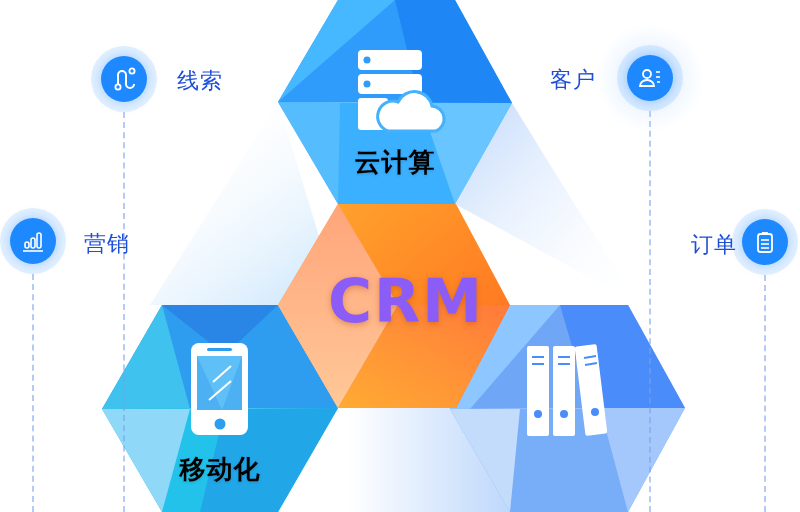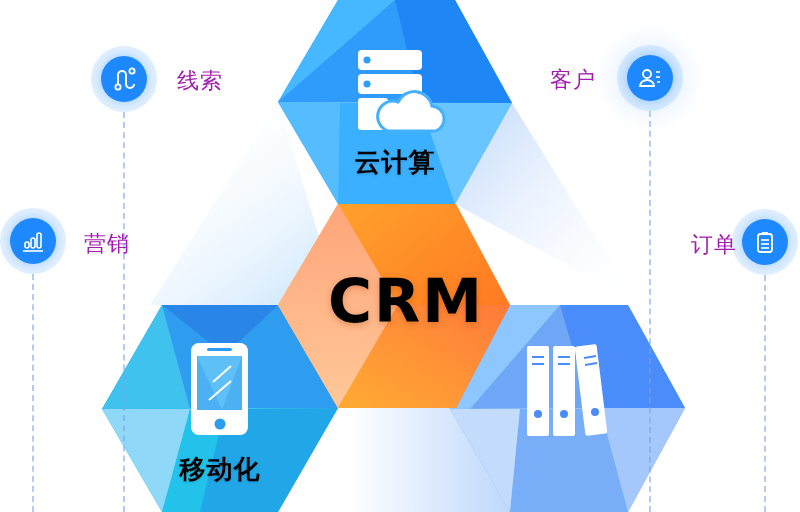--- a/index.html
+++ b/index.html
@@ -1,32 +1,32 @@
 <!DOCTYPE html>
 <html><head>
 <meta charset="utf-8">
 <style>
   html, body { margin:0; padding:0; background:#ffffff; }
   body { width:800px; height:512px; position:relative; overflow:hidden;
          font-family:"DejaVu Sans","Liberation Sans",sans-serif; }
   .stage { position:absolute; left:0; top:0; width:800px; height:512px; }
   svg.bg { position:absolute; left:0; top:0; }
   .feature { position:absolute; display:flex; align-items:center; }
-  .feature .label { font-size:22px; color:#a21caf; letter-spacing:1px; white-space:nowrap; }
+  .feature .label { font-size:22px; color:#1d4ed8; letter-spacing:1px; white-space:nowrap; }
   .badge { position:absolute; width:66px; height:66px; border-radius:50%;
            background:rgba(30,136,255,0.13); display:flex; align-items:center; justify-content:center; }
   .badge .core { width:46px; height:46px; border-radius:50%; background:#1e88ff;
                  display:flex; align-items:center; justify-content:center;
                  box-shadow:0 0 12px rgba(30,136,255,0.35); }
   .glow { position:absolute; width:110px; height:110px; border-radius:50%;
           background:radial-gradient(circle, rgba(180,215,255,0.45) 0%, rgba(255,255,255,0) 70%); }
   .dash { position:absolute; width:0; border-left:2px dashed rgba(120,160,235,0.55); }
   .hex-label { position:absolute; color:#000000; font-size:26px; font-weight:bold;
                text-align:center; letter-spacing:1px; text-shadow:0 1px 3px rgba(0,0,0,0.15); }
-  .crm-label { position:absolute; color:#000000; font-size:60px; font-weight:bold;
+  .crm-label { position:absolute; color:#8b5cf6; font-size:60px; font-weight:bold;
                font-family:"DejaVu Sans","Liberation Sans",sans-serif;
                text-shadow:0 2px 6px rgba(160,60,0,0.35); letter-spacing:2px; }
 </style>
 </head>
 <body>
 
 <div class="stage">
 
   <svg class="bg" width="800" height="512" viewBox="0 0 800 512">
     <defs>

